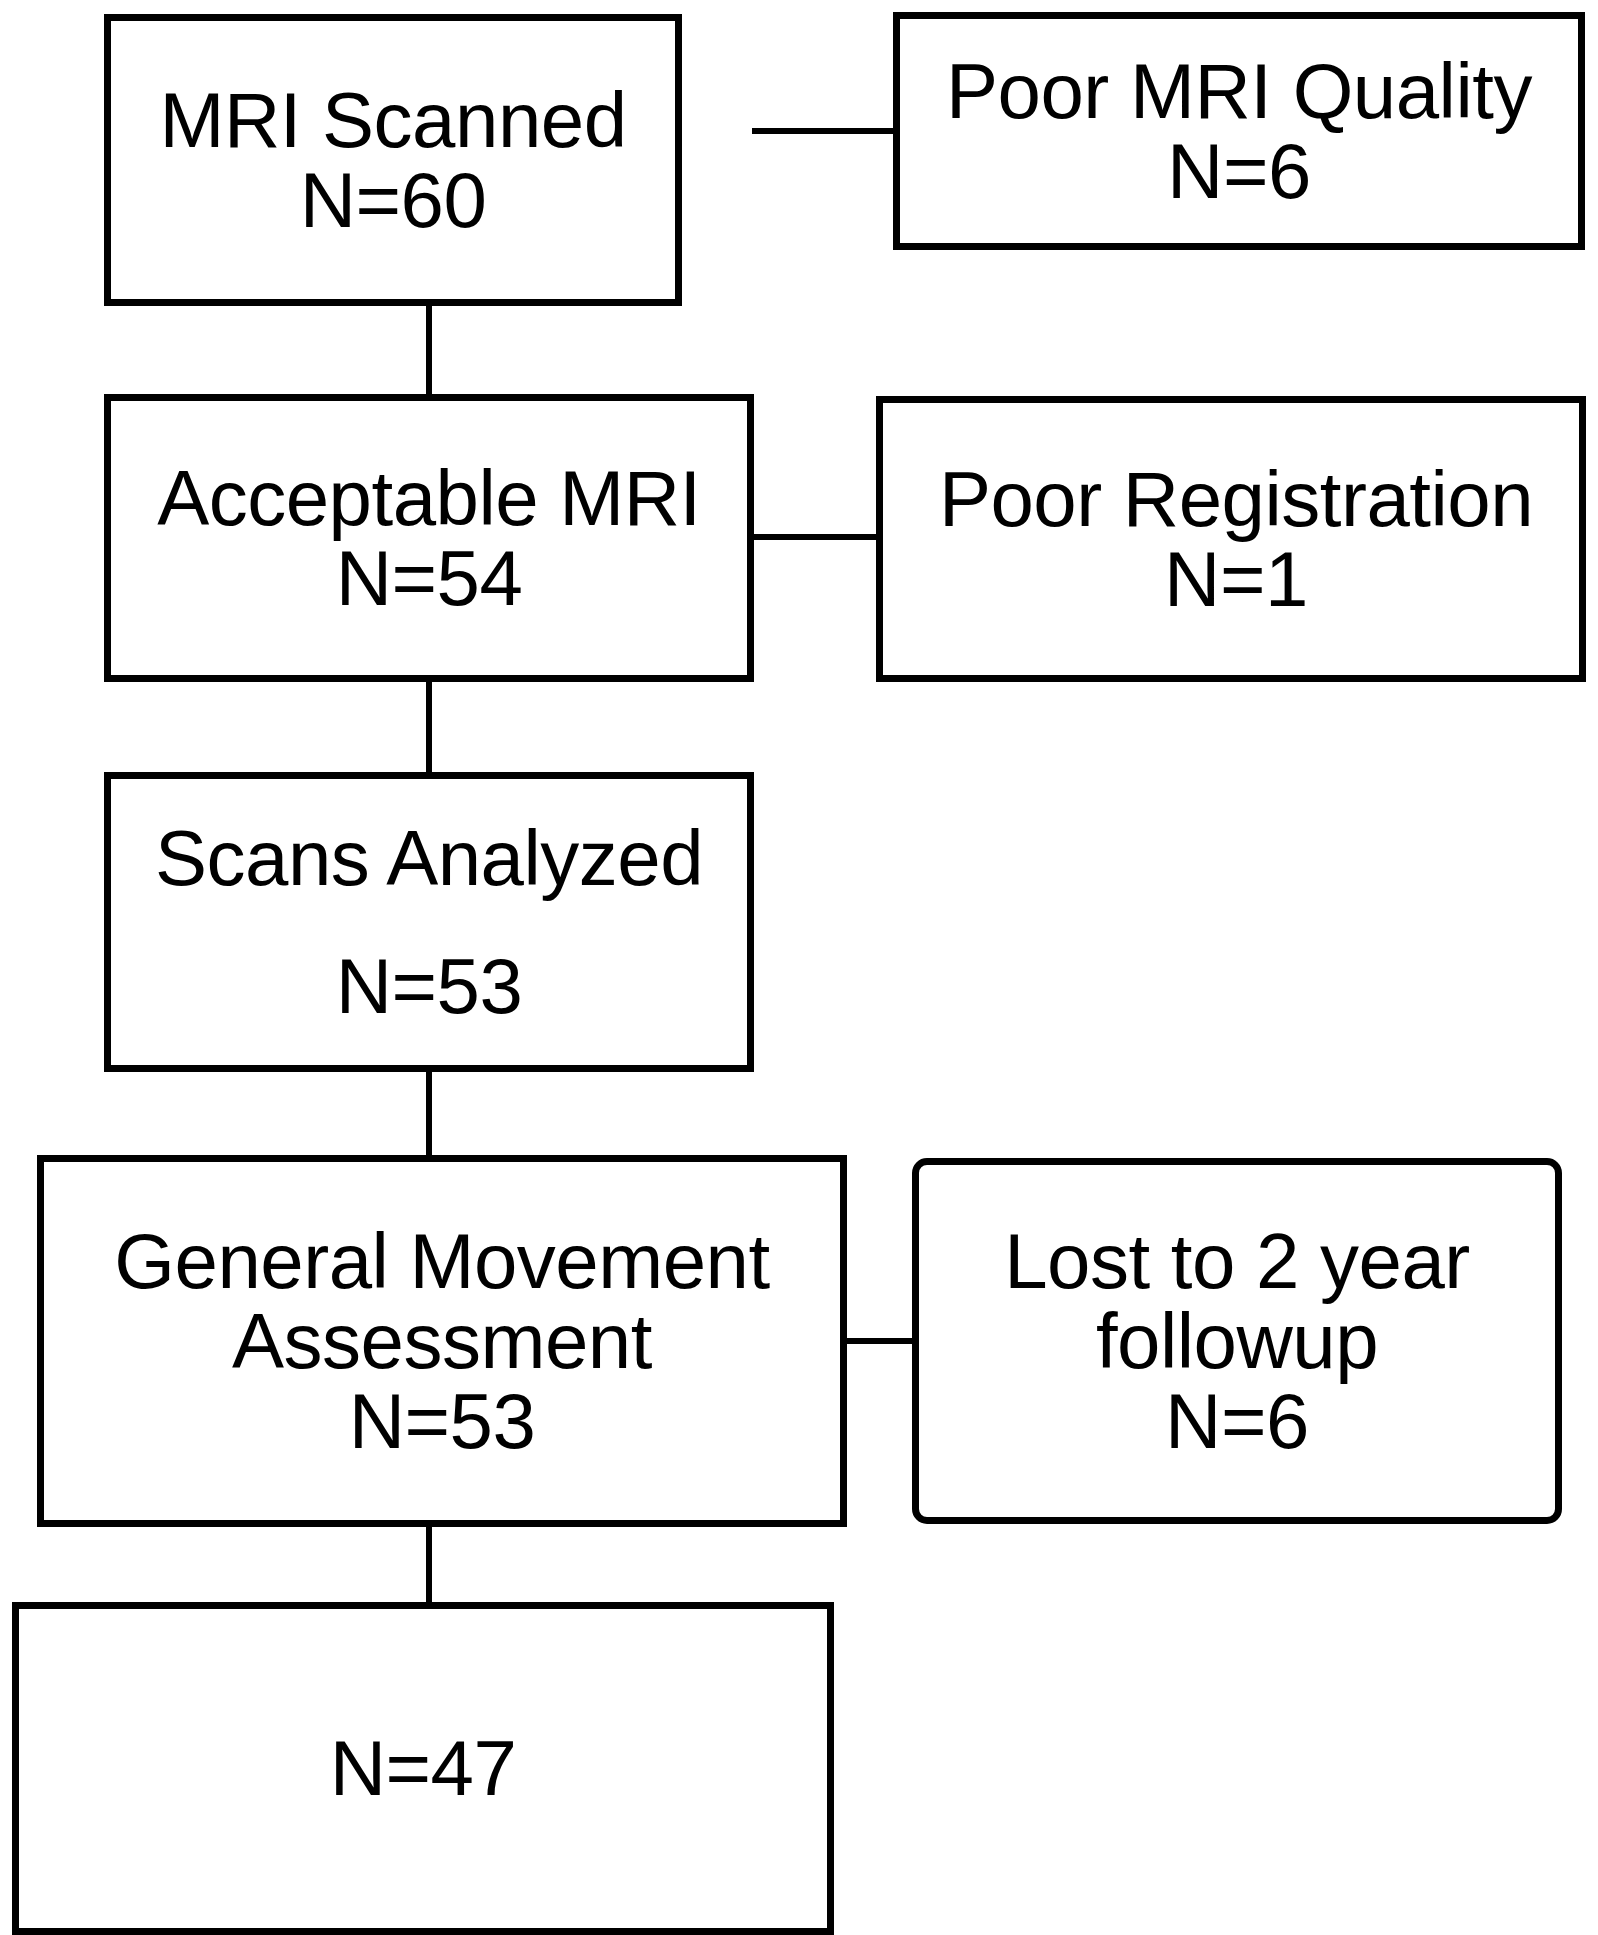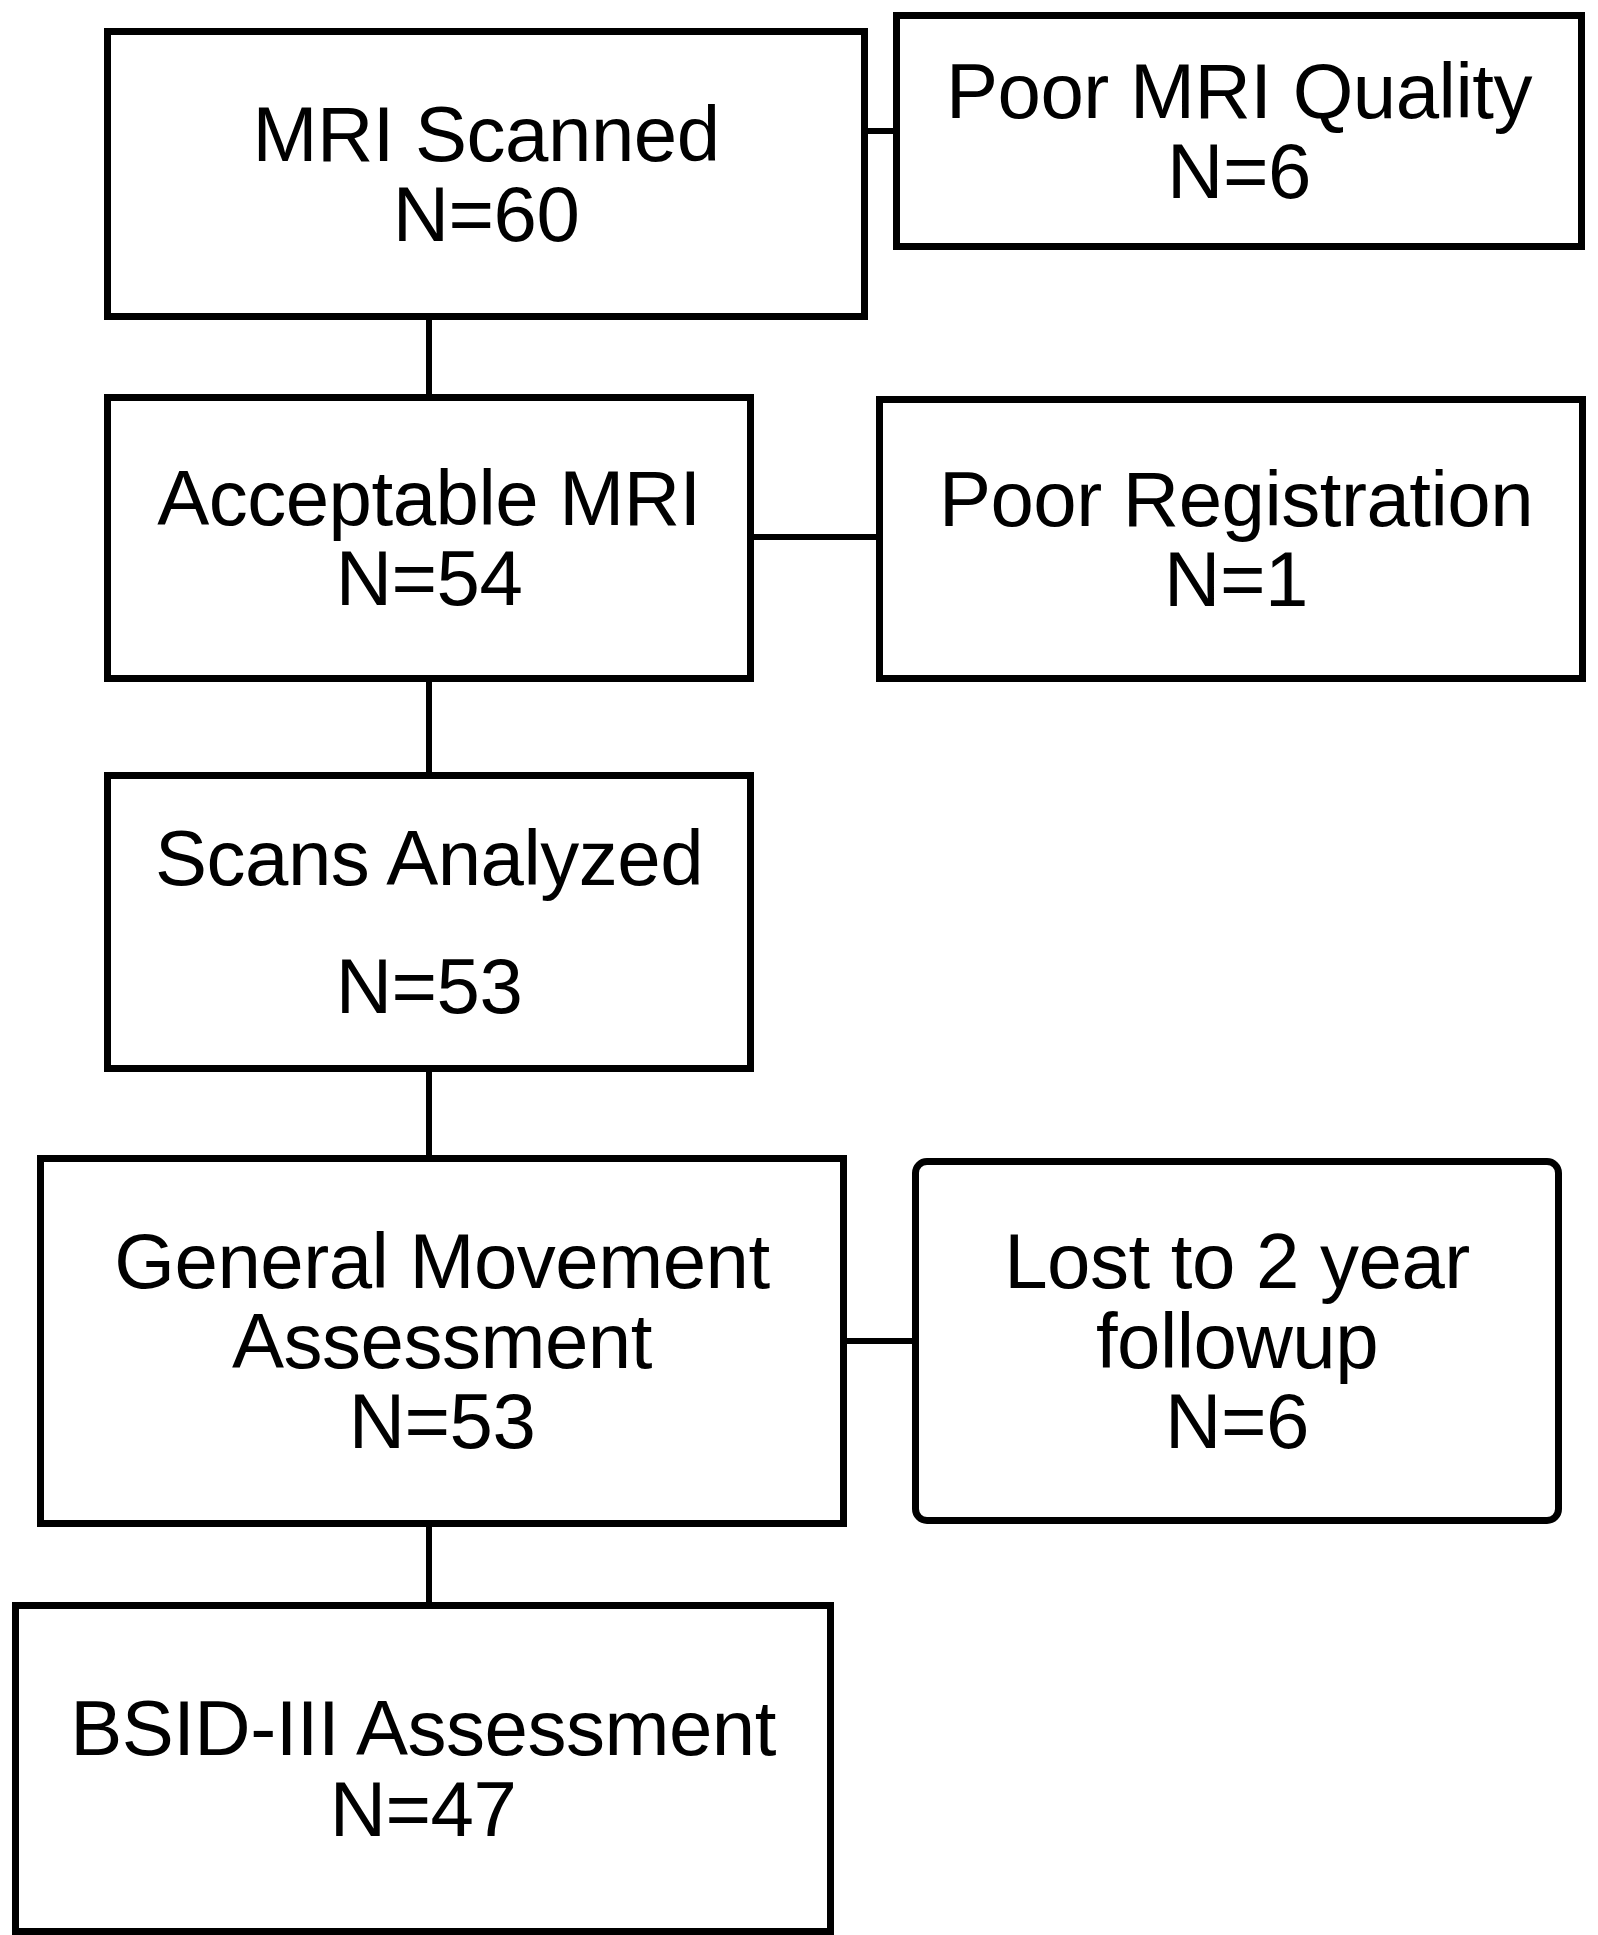--- a/index.html
+++ b/index.html
@@ -38,21 +38,21 @@
   
   .conn {
     position: absolute;
     background: #000000;
     z-index: 1;
   }
   .conn.v { width: 6px; }
   .conn.h { height: 6px; }
 
   
-  #node-mri-scanned      { left: 104px; top: 28px;   width: 764px; height: 292px; align-items: center; }
+  #node-mri-scanned      { left: 104px; top: 14px;   width: 578px; height: 292px; align-items: center; }
   #node-poor-quality     { left: 893px; top: 12px;   width: 692px; height: 238px; }
   #node-acceptable-mri   { left: 104px; top: 394px;  width: 650px; height: 288px; }
   #node-poor-registration{ left: 876px; top: 396px;  width: 710px; height: 286px; padding-left: 10px; }
   #node-scans-analyzed   { left: 104px; top: 772px;  width: 650px; height: 300px; gap: 48px; }
   #node-gma              { left: 22px;  top: 1155px; width: 810px; height: 372px; margin-left: 15px; }
   #node-lost-followup    { left: 912px; top: 1158px; width: 650px; height: 366px; border-radius: 15px; }
   #node-bsid             { left: 12px;  top: 1602px; width: 822px; height: 333px; }
 
   
   #conn-1-2   { left: 426px; top: 304px;  height: 94px;  }
@@ -107,17 +107,16 @@
     <span class="line">N=53</span>
   </div>
 
   <div class="node" id="node-lost-followup">
     <span class="line">Lost to 2 year</span>
     <span class="line">followup</span>
     <span class="line">N=6</span>
   </div>
 
   <div class="node" id="node-bsid">
-    <span class="line">BSID-III Assessment</span>
     <span class="line">N=47</span>
   </div>
 
 </div>
 
 </body></html>

